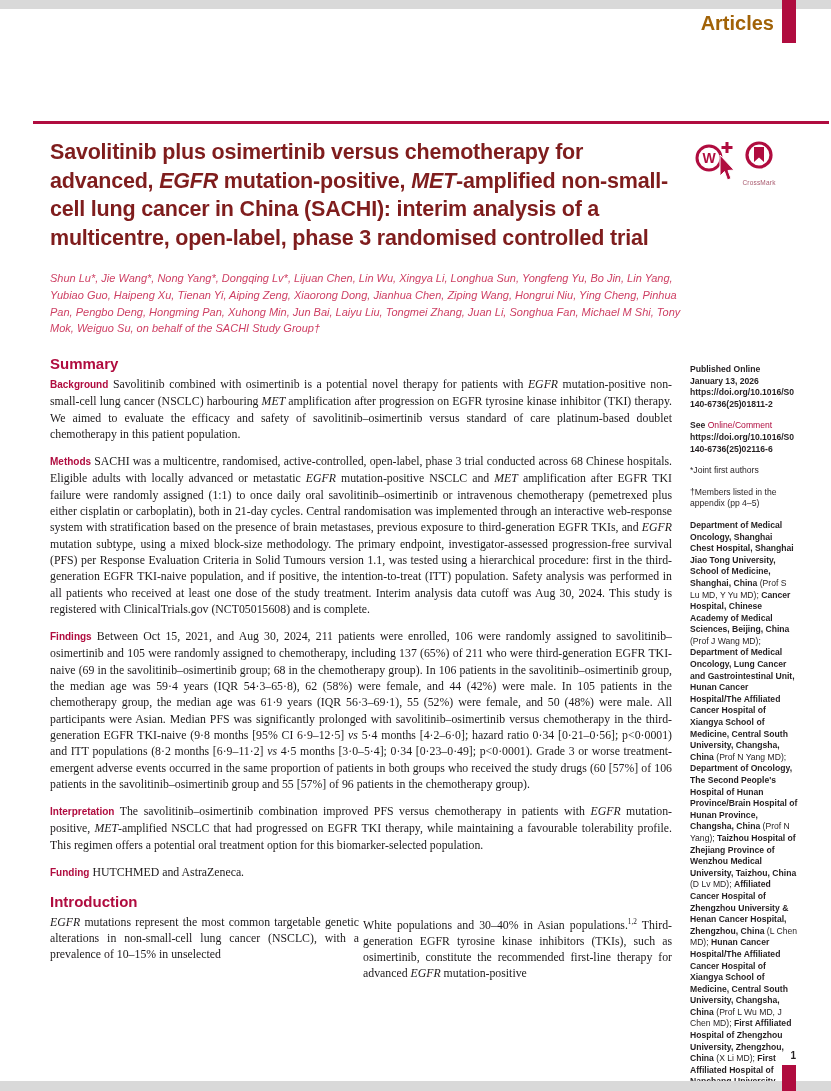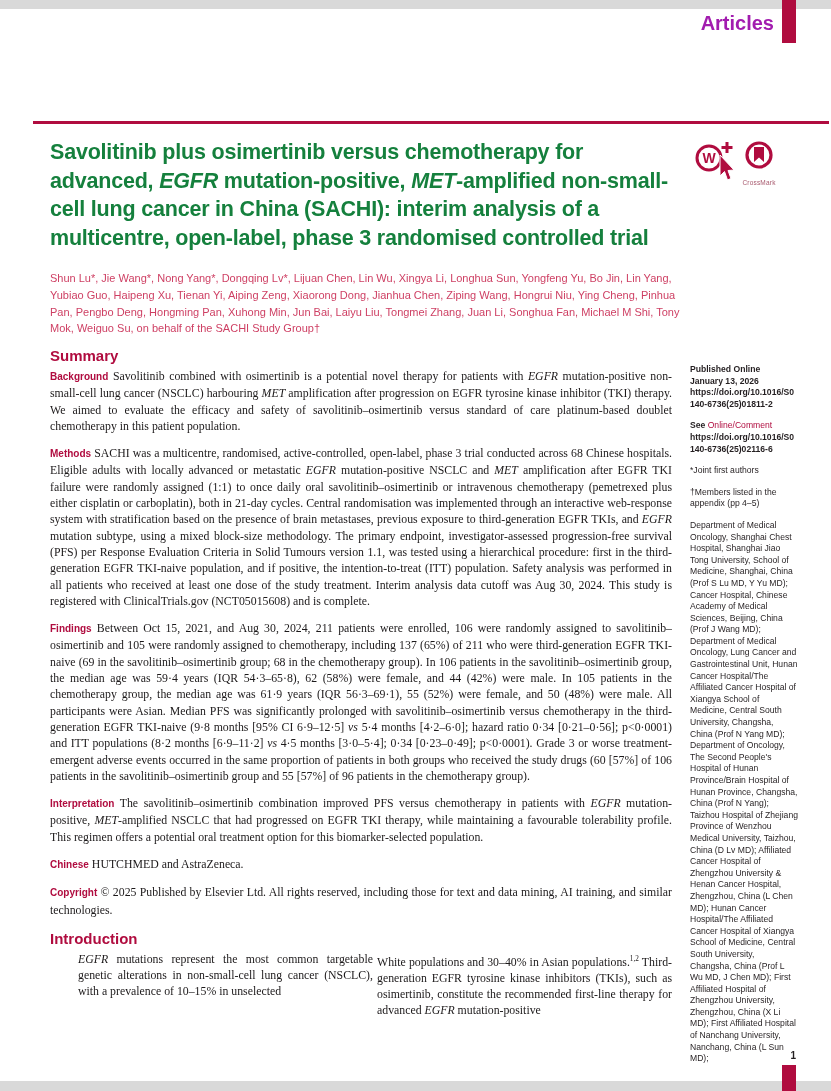--- a/index.html
+++ b/index.html
@@ -5,45 +5,45 @@
   html,body{margin:0;padding:0;background:#ffffff;}
   .page{position:relative;width:831px;height:1091px;background:#ffffff;overflow:hidden;
         font-family:"Liberation Sans",sans-serif;color:#231f20;}
 
   
   .top-strip{position:absolute;top:0;left:0;width:831px;height:9px;background:#d9d9d9;}
   .bottom-strip{position:absolute;bottom:0;left:0;width:831px;height:10px;background:#d9d9d9;}
   .corner-bar{position:absolute;left:782px;width:14px;background:#b00c3f;}
   .corner-bar.top{top:0;height:43px;}
   .corner-bar.bottom{bottom:0;height:26px;}
-  .articles-label{position:absolute;top:12px;right:57px;font-size:20px;font-weight:bold;color:#a21caf;}
+  .articles-label{position:absolute;top:12px;right:57px;font-size:20px;font-weight:bold;color:#a16207;}
   .header-rule{position:absolute;top:121px;left:33px;width:796px;height:3px;background:#b00c3f;}
 
   
   .title{position:absolute;top:138px;left:50px;width:638px;margin:0;
-         font-size:21.5px;line-height:28.5px;font-weight:bold;color:#15803d;letter-spacing:-0.2px;}
+         font-size:21.5px;line-height:28.5px;font-weight:bold;color:#7f1d1d;letter-spacing:-0.2px;}
   .badges{position:absolute;top:140px;left:694px;width:102px;display:flex;align-items:flex-start;gap:2px;}
   .crossmark{text-align:center;}
   .crossmark-label{font-size:6.5px;color:#a85a6e;margin-top:1px;letter-spacing:0.2px;}
 
   
   .authors{position:absolute;top:270px;left:50px;width:632px;margin:0;
-           font-size:11px;line-height:16.8px;color:#ce3f63;}
+           font-style:italic;font-size:11px;line-height:16.8px;color:#ce3f63;}
 
   
-  .main{position:absolute;top:347px;left:50px;width:622px;}
+  .main{position:absolute;top:355px;left:50px;width:622px;}
   .section-heading{font-size:15px;font-weight:bold;color:#b00c3f;margin:0 0 4px 0;}
   .para{font-family:"Liberation Serif",serif;font-size:11.8px;line-height:16.3px;
         text-align:justify;color:#1c191a;margin:0 0 11px 0;}
   .para .lead{font-family:"Liberation Sans",sans-serif;font-weight:bold;color:#b00c3f;font-size:10px;}
   .seg-i{font-style:italic;}
-  .seg-b{font-weight:normal;}
+  .seg-b{font-weight:bold;}
   sup.seg-sup{font-size:0.62em;}
   .intro-heading{margin-top:12px;}
-  .intro-cols{display:flex;gap:4px;margin-left:28px;}
+  .intro-cols{display:flex;gap:4px;}
   .intro-cols .col{flex:1;font-family:"Liberation Serif",serif;font-size:11.8px;line-height:16px;
                    text-align:justify;color:#1c191a;margin:0;}
 
   
   .sidebar{position:absolute;top:364px;left:690px;width:108px;
            font-size:8.6px;line-height:11.6px;color:#241f21;}
   .sidebar .block{margin-bottom:10px;}
   .sb-bold{font-weight:bold;}
   .sb-red{font-weight:normal;color:#b00c3f;}
   .doi{overflow-wrap:anywhere;}
@@ -88,23 +88,22 @@
     <h2 class="section-heading">Summary</h2>
 
     <p class="para"><span class="lead">Background</span> <span><span>Savolitinib combined with osimertinib is a potential novel therapy for patients with </span><span class="seg-i">EGFR</span><span> mutation-positive non-small-cell lung cancer (NSCLC) harbouring </span><span class="seg-i">MET</span><span> amplification after progression on EGFR tyrosine kinase inhibitor (TKI) therapy. We aimed to evaluate the efficacy and safety of savolitinib–osimertinib versus standard of care platinum-based doublet chemotherapy in this patient population.</span></span></p>
 
     <p class="para"><span class="lead">Methods</span> <span><span>SACHI was a multicentre, randomised, active-controlled, open-label, phase 3 trial conducted across 68 Chinese hospitals. Eligible adults with locally advanced or metastatic </span><span class="seg-i">EGFR</span><span> mutation-positive NSCLC and </span><span class="seg-i">MET</span><span> amplification after EGFR TKI failure were randomly assigned (1:1) to once daily oral savolitinib–osimertinib or intravenous chemotherapy (pemetrexed plus either cisplatin or carboplatin), both in 21-day cycles. Central randomisation was implemented through an interactive web-response system with stratification based on the presence of brain metastases, previous exposure to third-generation EGFR TKIs, and </span><span class="seg-i">EGFR</span><span> mutation subtype, using a mixed block-size methodology. The primary endpoint, investigator-assessed progression-free survival (PFS) per Response Evaluation Criteria in Solid Tumours version 1.1, was tested using a hierarchical procedure: first in the third-generation EGFR TKI-naive population, and if positive, the intention-to-treat (ITT) population. Safety analysis was performed in all patients who received at least one dose of the study treatment. Interim analysis data cutoff was Aug 30, 2024. This study is registered with ClinicalTrials.gov (NCT05015608) and is complete.</span></span></p>
 
     <p class="para"><span class="lead">Findings</span> <span><span>Between Oct 15, 2021, and Aug 30, 2024, 211 patients were enrolled, 106 were randomly assigned to savolitinib–osimertinib and 105 were randomly assigned to chemotherapy, including 137 (65%) of 211 who were third-generation EGFR TKI-naive (69 in the savolitinib–osimertinib group; 68 in the chemotherapy group). In 106 patients in the savolitinib–osimertinib group, the median age was 59·4 years (IQR 54·3–65·8), 62 (58%) were female, and 44 (42%) were male. In 105 patients in the chemotherapy group, the median age was 61·9 years (IQR 56·3–69·1), 55 (52%) were female, and 50 (48%) were male. All participants were Asian. Median PFS was significantly prolonged with savolitinib–osimertinib versus chemotherapy in the third-generation EGFR TKI-naive (9·8 months [95% CI 6·9–12·5] </span><span class="seg-i">vs</span><span> 5·4 months [4·2–6·0]; hazard ratio 0·34 [0·21–0·56]; p&lt;0·0001) and ITT populations (8·2 months [6·9–11·2] </span><span class="seg-i">vs</span><span> 4·5 months [3·0–5·4]; 0·34 [0·23–0·49]; p&lt;0·0001). Grade 3 or worse treatment-emergent adverse events occurred in the same proportion of patients in both groups who received the study drugs (60 [57%] of 106 patients in the savolitinib–osimertinib group and 55 [57%] of 96 patients in the chemotherapy group).</span></span></p>
 
     <p class="para"><span class="lead">Interpretation</span> <span><span>The savolitinib–osimertinib combination improved PFS versus chemotherapy in patients with </span><span class="seg-i">EGFR</span><span> mutation-positive, </span><span class="seg-i">MET</span><span>-amplified NSCLC that had progressed on EGFR TKI therapy, while maintaining a favourable tolerability profile. This regimen offers a potential oral treatment option for this biomarker-selected population.</span></span></p>
 
-    <p class="para"><span class="lead">Chinese</span> <span><span>HUTCHMED and AstraZeneca.</span></span></p>
+    <p class="para"><span class="lead">Funding</span> <span><span>HUTCHMED and AstraZeneca.</span></span></p>
 
-    <p class="para"><span class="lead">Copyright</span> <span><span>© 2025 Published by Elsevier Ltd. All rights reserved, including those for text and data mining, AI training, and similar technologies.</span></span></p>
 
     <h2 class="section-heading intro-heading">Introduction</h2>
     <div class="intro-cols">
       <p class="col"><span class="seg-i">EGFR</span><span> mutations represent the most common targetable genetic alterations in non-small-cell lung cancer (NSCLC), with a prevalence of 10–15% in unselected</span></p>
       <p class="col"><span>White populations and 30–40% in Asian populations.</span><sup class="seg-sup">1,2</sup><span> Third-generation EGFR tyrosine kinase inhibitors (TKIs), such as osimertinib, constitute the recommended first-line therapy for advanced </span><span class="seg-i">EGFR</span><span> mutation-positive</span></p>
     </div>
   </div>
 
   <aside class="sidebar">
     <div class="block">

